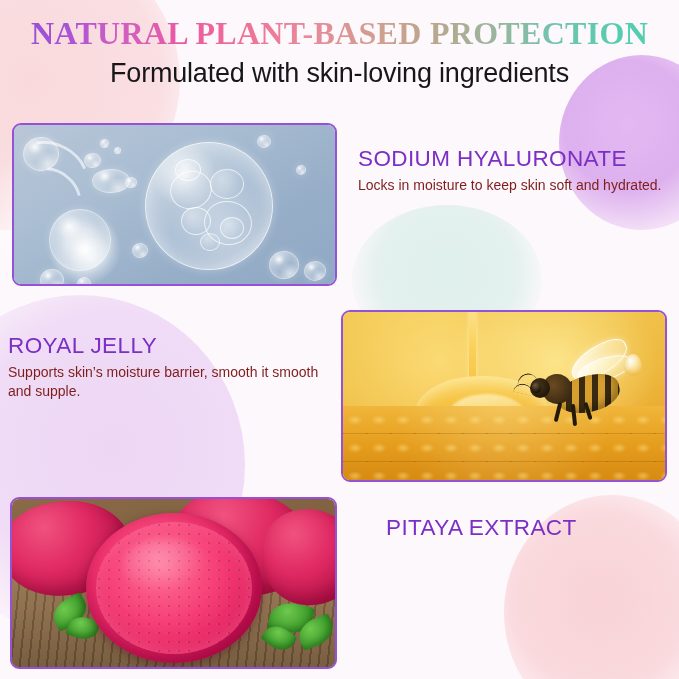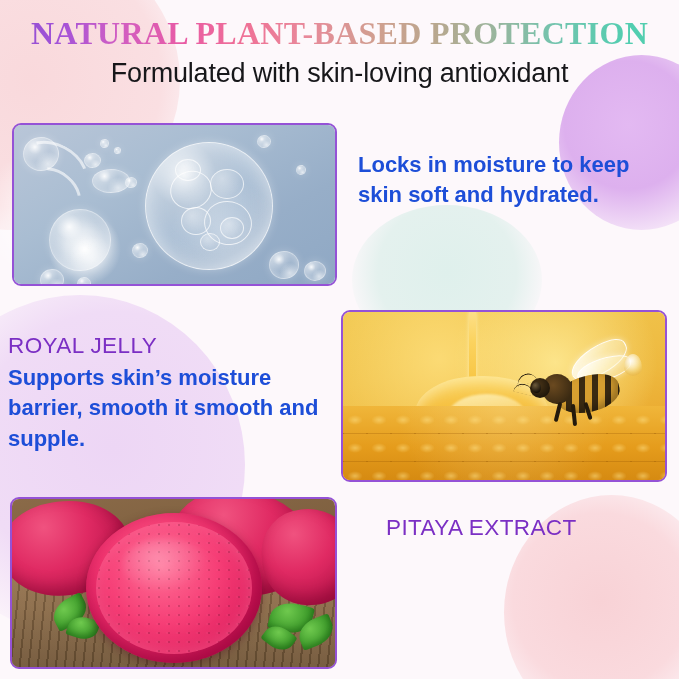--- a/index.html
+++ b/index.html
@@ -86,25 +86,24 @@
   }
 
   .ing-title {
     font-size:22.5px;
     color:#7b2fc4;
     letter-spacing:0.4px;
     line-height:1.15;
     white-space:nowrap;
   }
   .ing-body {
-    font-size:22px;
-    color:#1d4ed8;
+    font-size:14px;
+    color:#7f1d1d;
     line-height:1.38;
     margin-top:4px;
-    font-weight:bold;
   }
 
   
   .photo-1 { left:12px; top:123px; width:325px; height:163px; }
   .text-1  { left:358px; top:146px; width:312px; }
 
   
   .photo-2 { left:341px; top:310px; width:326px; height:172px; }
   .text-2  { left:8px;  top:333px; width:322px; text-align:left; }
 
@@ -354,21 +353,21 @@
 
   <div class="blob blob-pink-tl"></div>
   <div class="blob blob-white-tl"></div>
   <div class="blob blob-purple-tr"></div>
   <div class="blob blob-mint-mid"></div>
   <div class="blob blob-lav-left"></div>
   <div class="blob blob-pink-br"></div>
 
   <div class="header">
     <div class="title">NATURAL PLANT-BASED PROTECTION</div>
-    <div class="subtitle">Formulated with skin-loving antioxidant</div>
+    <div class="subtitle">Formulated with skin-loving ingredients</div>
   </div>
 
   <div class="photo photo-1">
     <div class="img-bubbles">
       <div class="streak st1"></div>
       <div class="streak st2"></div>
       <div class="bub bub-s1"></div>
       <div class="bub bub-s2"></div>
       <div class="bub bub-s3"></div>
       <div class="bub bub-s4"></div>
@@ -384,20 +383,21 @@
       <div class="bub-inner bi3"></div>
       <div class="bub-inner bi4"></div>
       <div class="bub-inner bi5"></div>
       <div class="bub bub-s7"></div>
       <div class="bub bub-s8"></div>
       <div class="bub bub-s9"></div>
       <div class="bub bub-s10"></div>
     </div>
   </div>
   <div class="row text-1">
+    <div class="ing-title">SODIUM HYALURONATE</div>
     <div class="ing-body">Locks in moisture to keep skin soft and hydrated.</div>
   </div>
 
   <div class="photo photo-2">
     <div class="img-honey">
       <div class="honey-drip"></div>
       <div class="honey-pool"></div>
       <div class="honey-pool2"></div>
       <div class="comb-hi"></div>
       <div class="comb"></div>

